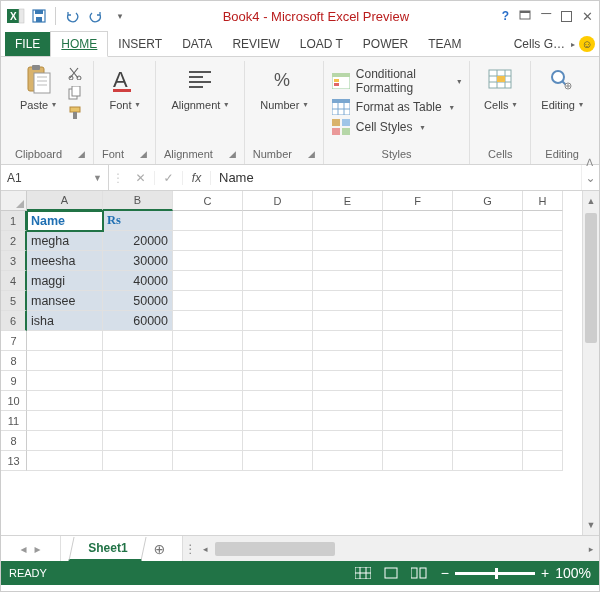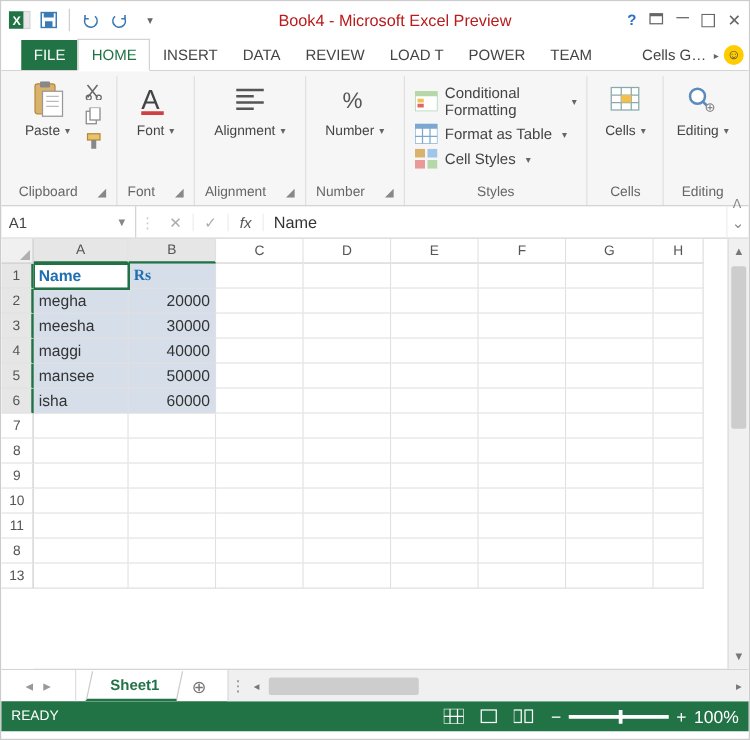--- a/index.html
+++ b/index.html
@@ -8,24 +8,24 @@
 
 .titlebar { height: 30px; background: #fff; display: flex; align-items: center; padding: 0 6px; }
 .titlebar .qat { display: flex; align-items: center; gap: 4px; }
 .titlebar .excel-icon { width: 18px; height: 18px; display:flex; }
 .titlebar .title { flex: 1; text-align: center; font-size: 13px; color: #b91c1c; }
 .titlebar .winbtns { display: flex; align-items: center; gap: 10px; color: #666; }
 .qat-btn { width: 20px; height: 20px; display: flex; align-items: center; justify-content: center; color: #666; }
 .qat-sep { width:1px; height:18px; background:#d0d0d0; margin:0 2px; }
 
 
-.tabs { height: 26px; display: flex; align-items: flex-end; background: #fff; padding-left: 16px; border-bottom: 1px solid #d4d4d4; }
+.tabs { height: 26px; display: flex; align-items: flex-end; background: #fff; padding-left: 4px; border-bottom: 1px solid #d4d4d4; }
 .tab { padding: 5px 10px 5px 10px; font-size: 12px; color: #444; text-transform: uppercase; cursor: pointer; }
 .tab.file { background: #217346; color: #fff; }
-.tab.active { background: #fff; border: 1px solid #d4d4d4; border-bottom: 1px solid #fff; color: #217346; position: relative; top: 1px; }
+.tab.active { background: #fff; border: 1px solid #d4d4d4; border-bottom: 1px solid #fff; color: #217346; position: relative; top: 1px; text-decoration: underline; }
 .tabs .spacer { flex:1; }
 .tabs .user { font-size: 12px; color: #444; padding: 4px 4px; display:flex; align-items:center; gap:4px;}
 .smiley { width:16px; height:16px; border-radius:50%; background:#ffcc00; display:flex; align-items:center; justify-content:center; font-size:11px; }
 
 
 .ribbon { height: 108px; background: #f6f6f6; border-bottom: 1px solid #d4d4d4; display: flex; padding: 4px 6px 0 6px; }
 .group { display: flex; flex-direction: column; align-items: center; border-right: 1px solid #e0e0e0; padding: 2px 8px 0 8px; }
 .group:last-child { border-right: none; }
 .group-body { flex:1; display:flex; align-items:flex-start; gap:6px; }
 .group-label { font-size: 11px; color: #666; padding: 3px 0 4px 0; display:flex; align-items:center; gap:16px;}

